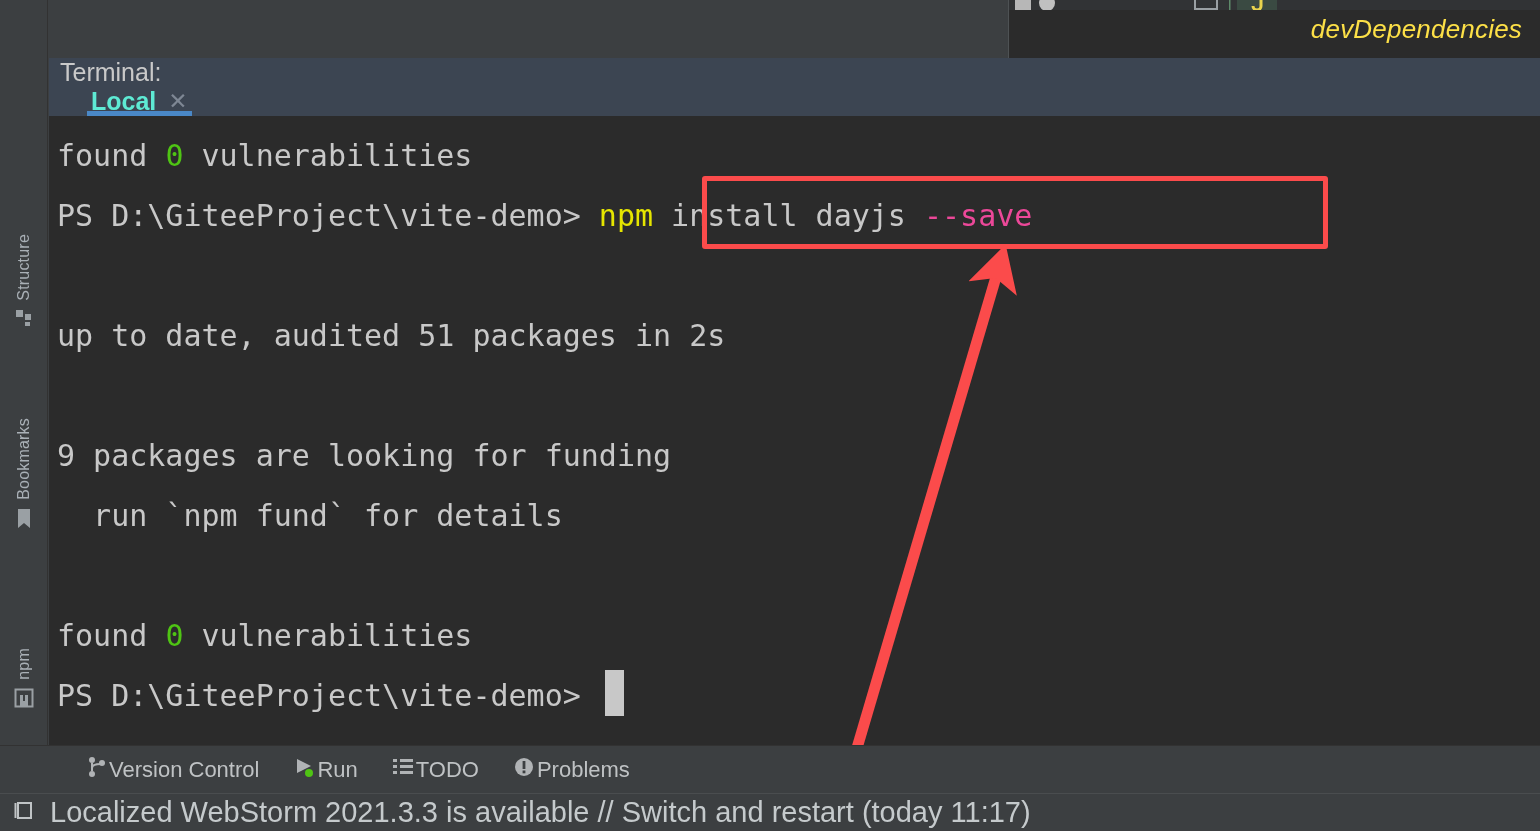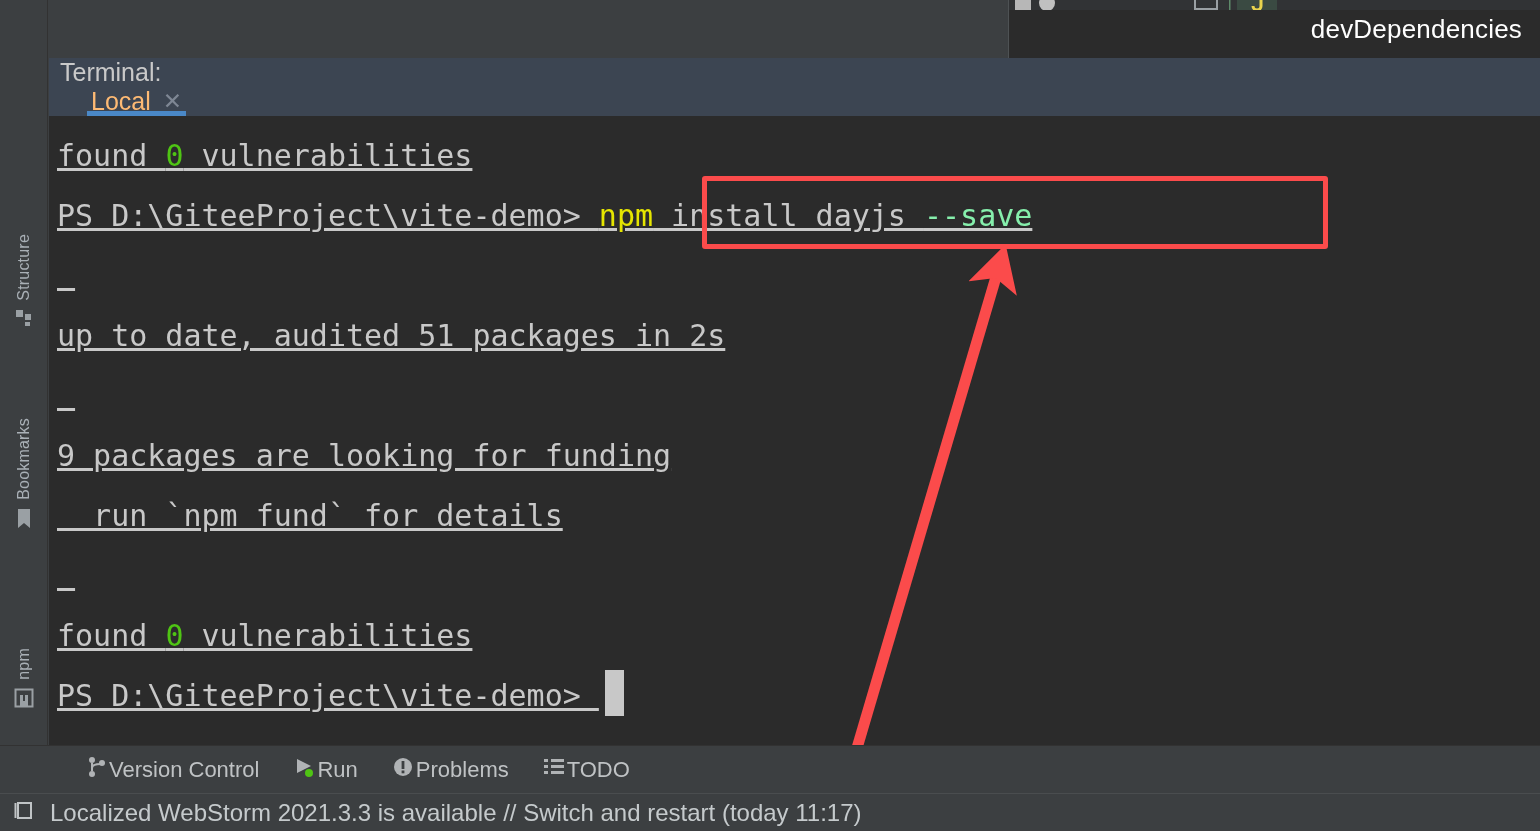--- a/index.html
+++ b/index.html
@@ -38,62 +38,61 @@
     background: #2b2b2b;
     border-left: 1px solid #4e5254;
   }
   #editor-icon-row {
     position: absolute; left: 0; top: 0; right: 0; height: 10px;
     background: #313335; overflow: hidden;
   }
   .mini-ico { position: absolute; top: -6px; }
   #devdeps-text {
     position: absolute; right: 18px; top: 14px;
-    color: #ffffff; font-size: 26px; letter-spacing: .2px;
+    color: #fde047; font-size: 26px; letter-spacing: .2px; font-style: italic;
   }
 
   
   #terminal-header {
     position: absolute; left: 49px; top: 58px; right: 0; height: 58px;
     background: #3c4552;
     display: flex; align-items: flex-start; flex-direction: column;
   }
   #terminal-title {
     color: #c9c9c9; font-size: 25px; margin-left: 11px;
   }
   #tab-local {
     position: relative; margin-left: 38px; height: 58px;
     display: flex; align-items: center; gap: 12px; padding: 0 4px;
   }
-  #tab-local-label { color: #fdba74; font-size: 25px; }
+  #tab-local-label { color: #5eead4; font-size: 25px; font-weight: bold; }
   #tab-local-underline {
     position: absolute; left: 0; right: 0; bottom: 0; height: 5px;
     background: #4a88c7;
   }
   #tab-close { color: #7e8794; font-size: 23px; line-height: 1; }
   #tab-add { margin-left: 32px; color: #c9c9c9; font-size: 34px; line-height: 1; font-weight: 300; }
   #tab-chevron { margin-left: 28px; color: #c9c9c9; }
 
   
   #terminal-body {
     position: absolute; left: 49px; top: 116px; right: 0; bottom: 86px;
     background: #2b2b2b;
     font-family: "DejaVu Sans Mono", monospace;
     font-size: 30px;
     line-height: 60px;
     color: #c8c8c8;
     padding: 10px 0 0 8px;
     overflow: hidden;
     white-space: pre;
-    text-decoration: underline;
   }
   .tline { height: 60px; }
   .c-green { color: #4fc414; }
   .c-yellow { color: #e5e500; }
-  .c-dim { color: #86efac; }
+  .c-dim { color: #ec4899; }
   .c-normal { color: #c8c8c8; }
   #term-cursor {
     display: inline-block; width: 19px; height: 46px;
     background: #c8c8c8; vertical-align: -10px; margin-left: 6px;
   }
 
   
   #cmd-highlight {
     position: absolute; left: 702px; top: 176px;
     width: 626px; height: 73px;
@@ -121,21 +120,21 @@
   .bbtn .lbl { white-space: nowrap; }
 
   
   #status-bar {
     position: absolute; left: 0; bottom: 0; right: 0; height: 38px;
     background: #3c3f41; border-top: 1px solid #4a4d4f;
     display: flex; align-items: center;
   }
   #status-icon { margin-left: 12px; }
   #status-text {
-    margin-left: 14px; color: #c5cacc; font-size: 24px; white-space: nowrap;
+    margin-left: 14px; color: #c5cacc; font-size: 29px; white-space: nowrap;
   }
   #watermark {
     position: absolute; right: 12px; bottom: 6px;
     color: #9aa0a4; font-size: 20px; white-space: nowrap;
   }
 </style>
 </head>
 <body>
 
 <div id="app">
@@ -248,41 +247,41 @@
         <svg width="22" height="22" viewBox="0 0 22 22">
           <polygon points="4,3 18,10 4,17" fill="#b0b3b5"></polygon>
           <circle cx="16" cy="17" r="4" fill="#4fc414"></circle>
         </svg>
       </span>
       <span class="lbl">Run</span>
     </div>
 
     <div class="bbtn">
       <span>
-        <svg width="22" height="22" viewBox="0 0 22 22">
-          <circle cx="11" cy="11" r="9" fill="#b0b3b5"></circle>
-          <rect x="9.6" y="5" width="2.8" height="8" fill="#3c3f41"></rect>
-          <rect x="9.6" y="14.5" width="2.8" height="2.8" fill="#3c3f41"></rect>
-        </svg>
-      </span>
-      <span class="lbl">Problems</span>
-    </div>
-
-    <div class="bbtn">
-      <span>
         <svg width="22" height="20" viewBox="0 0 22 20">
           <rect x="1" y="2" width="4" height="3" fill="#b0b3b5"></rect>
           <rect x="1" y="8" width="4" height="3" fill="#b0b3b5"></rect>
           <rect x="1" y="14" width="4" height="3" fill="#b0b3b5"></rect>
           <rect x="8" y="2" width="13" height="3" fill="#b0b3b5"></rect>
           <rect x="8" y="8" width="13" height="3" fill="#b0b3b5"></rect>
           <rect x="8" y="14" width="13" height="3" fill="#b0b3b5"></rect>
         </svg>
       </span>
       <span class="lbl">TODO</span>
+    </div>
+
+    <div class="bbtn">
+      <span>
+        <svg width="22" height="22" viewBox="0 0 22 22">
+          <circle cx="11" cy="11" r="9" fill="#b0b3b5"></circle>
+          <rect x="9.6" y="5" width="2.8" height="8" fill="#3c3f41"></rect>
+          <rect x="9.6" y="14.5" width="2.8" height="2.8" fill="#3c3f41"></rect>
+        </svg>
+      </span>
+      <span class="lbl">Problems</span>
     </div>
 
   </div>
 
   <div id="status-bar">
     <span id="status-icon">
       <svg width="24" height="24" viewBox="0 0 24 24">
         <rect x="6" y="4" width="13" height="15" fill="none" stroke="#c0c4c6" stroke-width="2"></rect>
         <rect x="2.5" y="4" width="2" height="15" fill="#c0c4c6"></rect>
       </svg>

